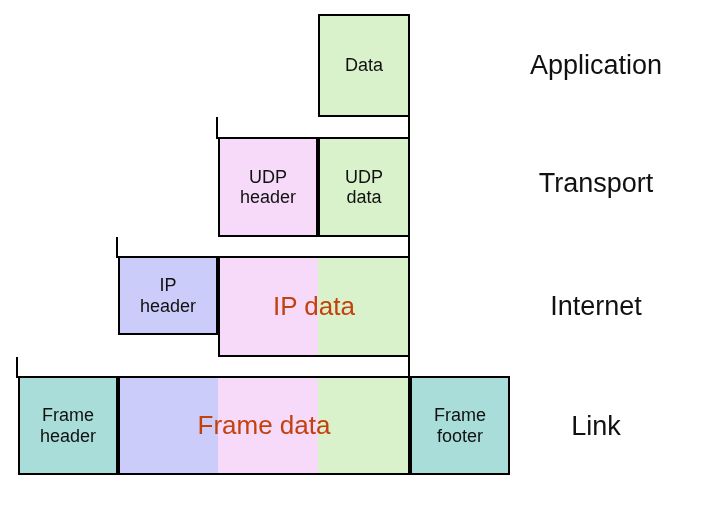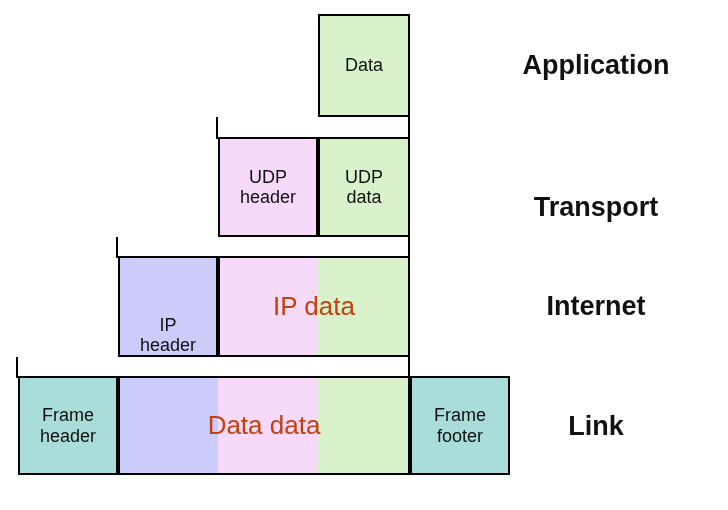--- a/index.html
+++ b/index.html
@@ -68,21 +68,20 @@
   
   .layer-label {
     position: absolute;
     font-size: 27px;
     color: #111111;
     display: flex;
     align-items: center;
     justify-content: center;
     text-align: center;
     white-space: nowrap;
-    font-weight: bold;
   }
 </style>
 </head>
 <body>
 
 <div id="stage">
 
   <div class="connector" style="left:216px; top:117px; height:22px;"></div>
   <div class="connector" style="left:408px; top:117px; height:22px;"></div>
 
@@ -103,25 +102,25 @@
   <div class="cell" style="left:218px; top:137px; width:100px; height:100px; background:#f7d9fa;">
     <span>UDP
 header</span>
   </div>
 
   <div class="cell" style="left:318px; top:137px; width:92px; height:100px; background:#d9f2cc;">
     <span>UDP
 data</span>
   </div>
 
-  <div class="layer-label" style="left:506px; top:163px; width:180px; height:40px;margin-top:24px;">
+  <div class="layer-label" style="left:506px; top:163px; width:180px; height:40px;">
     <span>Transport</span>
   </div>
 
-  <div class="cell" style="left:118px; top:256px; width:100px; height:101px; background:#ccccfa;align-items:flex-end;">
+  <div class="cell" style="left:118px; top:256px; width:100px; height:79px; background:#ccccfa;">
     <span>IP
 header</span>
   </div>
 
   <div class="cell" style="left:218px; top:256px; width:192px; height:101px; background:#f7d9fa; padding:0;">
     <div class="band" style="left:0; top:0; width:98px; height:97px; background:#f7d9fa;"></div>
     <div class="band" style="left:98px; top:0; width:90px; height:97px; background:#d9f2cc;"></div>
   </div>
   <div class="overlay-text" style="left:218px; top:256px; width:192px; height:101px;">
     <span>IP data</span>
@@ -135,21 +134,21 @@
     <span>Frame
 header</span>
   </div>
 
   <div class="cell" style="left:118px; top:376px; width:292px; height:99px; background:#ccccfa; padding:0;">
     <div class="band" style="left:0; top:0; width:98px; height:95px; background:#ccccfa;"></div>
     <div class="band" style="left:98px; top:0; width:100px; height:95px; background:#f7d9fa;"></div>
     <div class="band" style="left:198px; top:0; width:90px; height:95px; background:#d9f2cc;"></div>
   </div>
   <div class="overlay-text" style="left:118px; top:376px; width:292px; height:99px;">
-    <span>Data data</span>
+    <span>Frame data</span>
   </div>
 
   <div class="cell" style="left:410px; top:376px; width:100px; height:99px; background:#a8ddd9;">
     <span>Frame
 footer</span>
   </div>
 
   <div class="layer-label" style="left:506px; top:406px; width:180px; height:40px;">
     <span>Link</span>
   </div>

